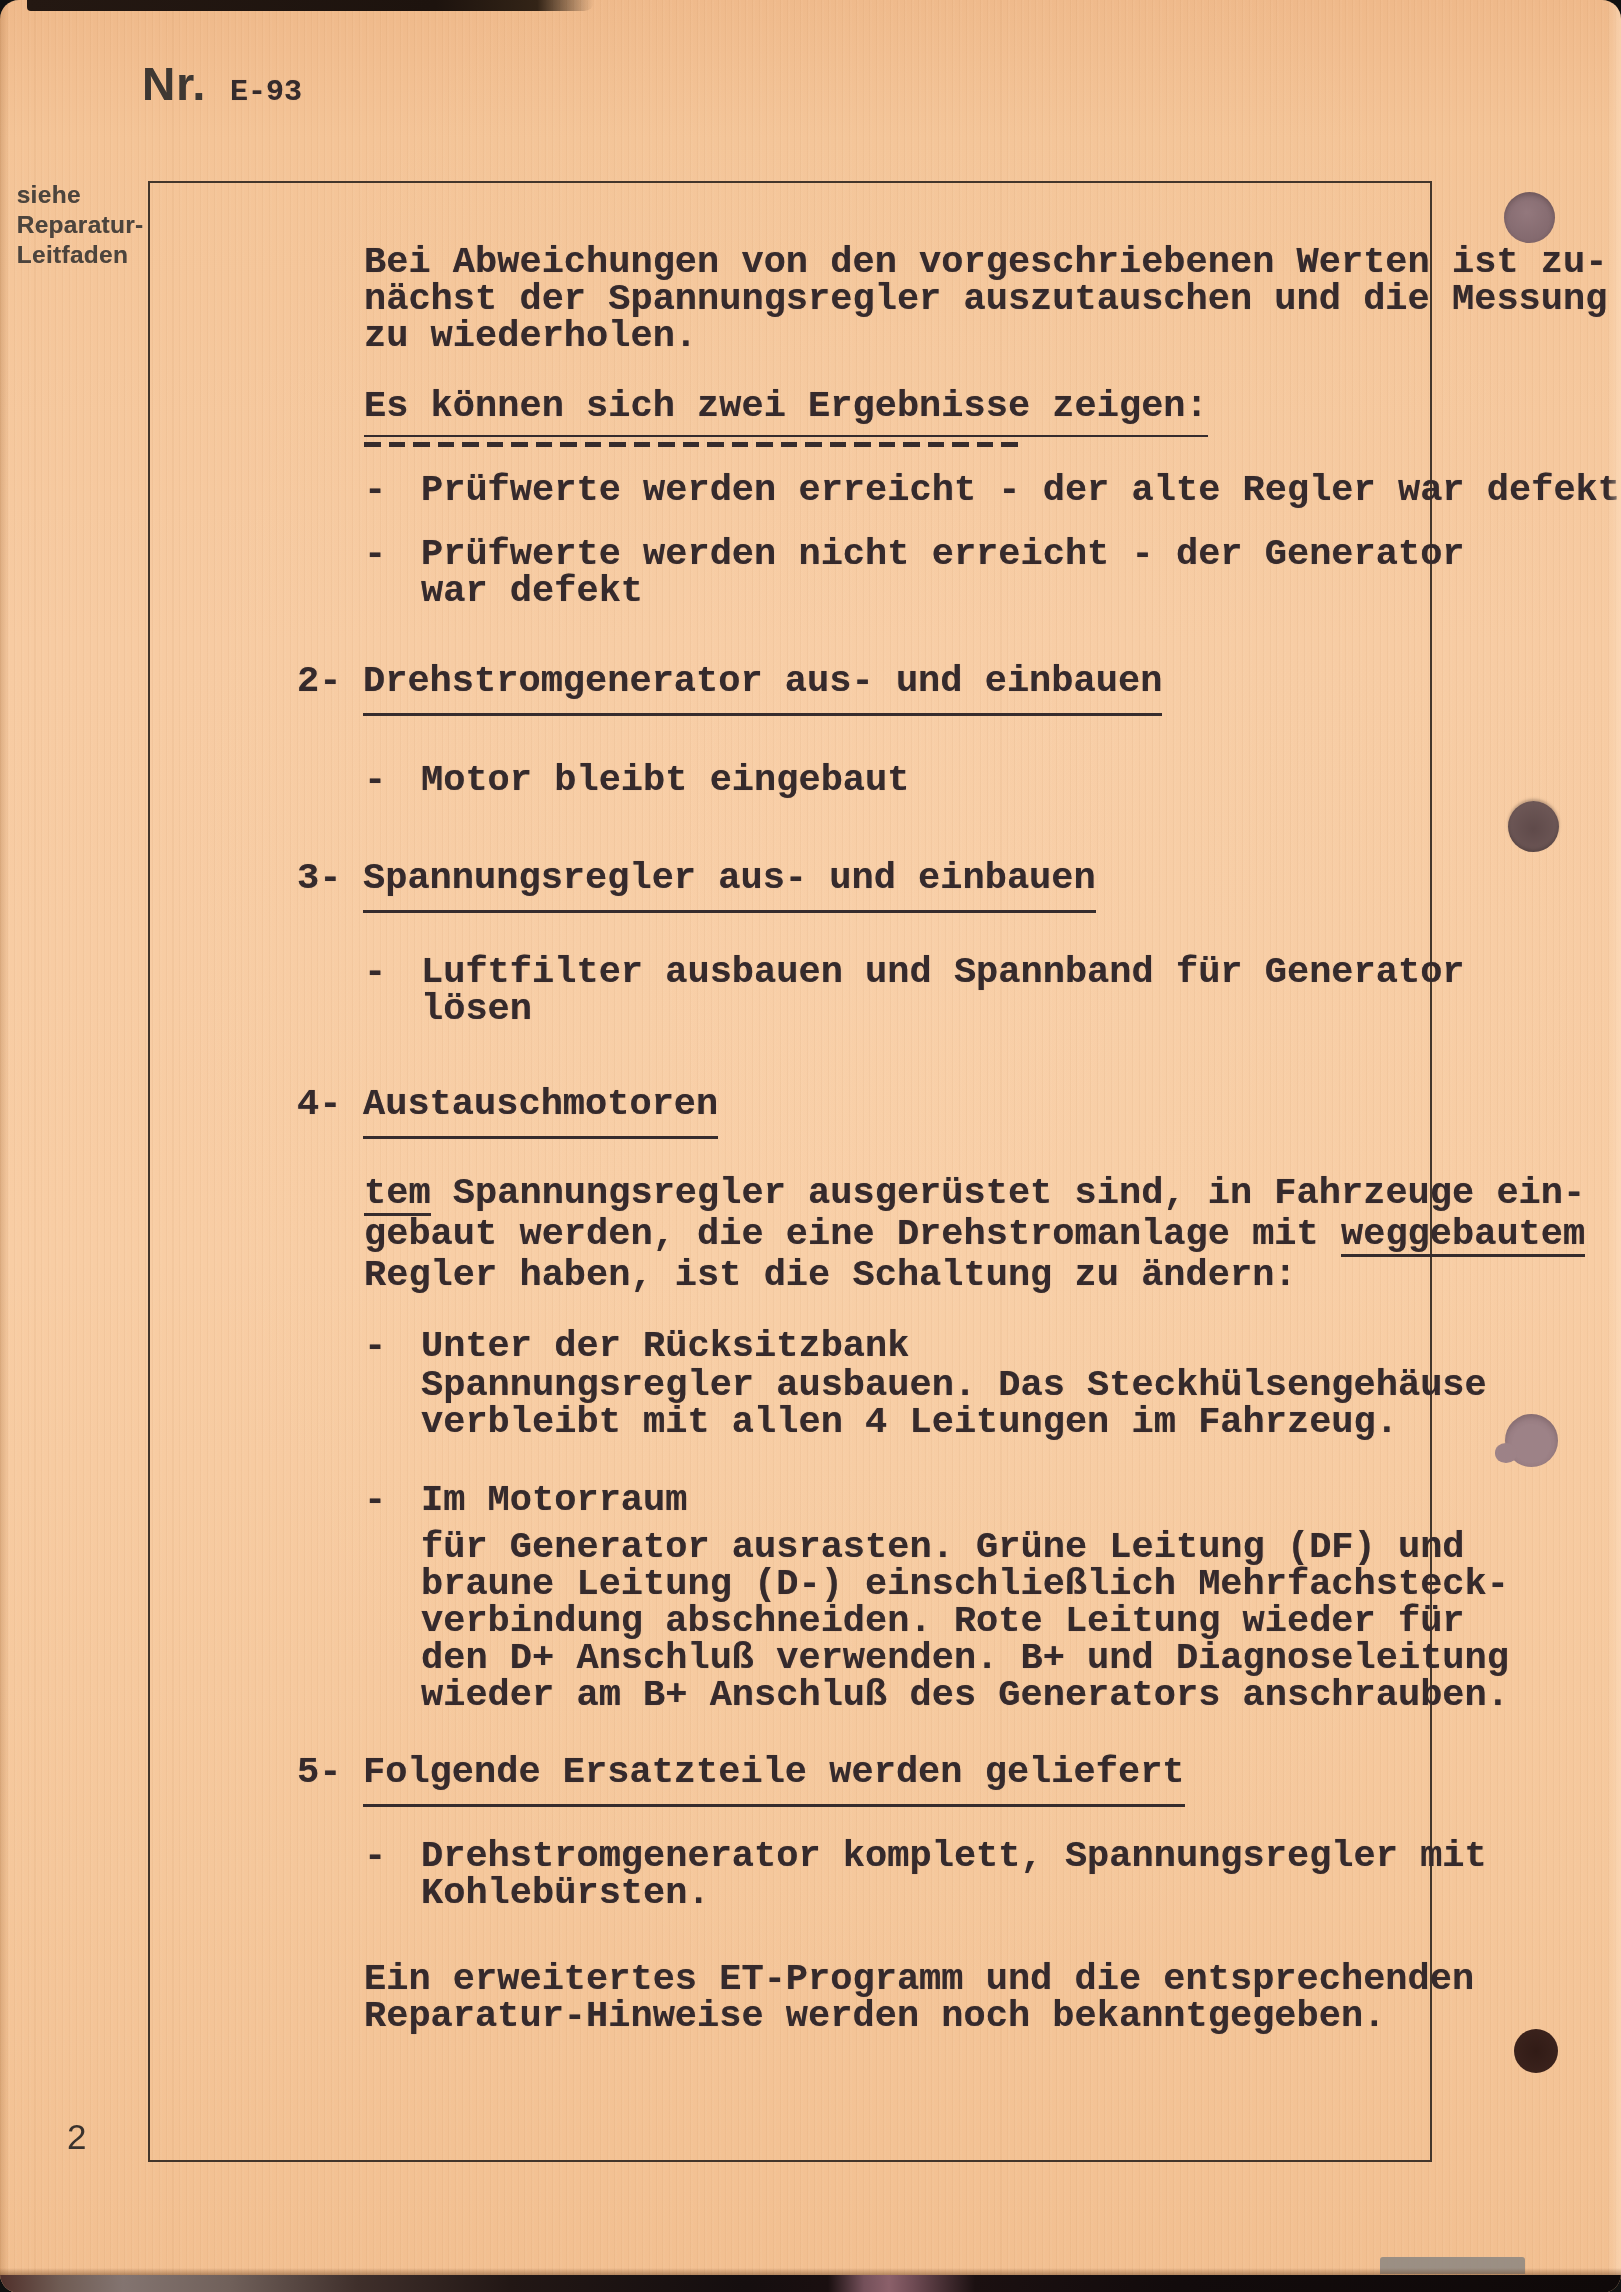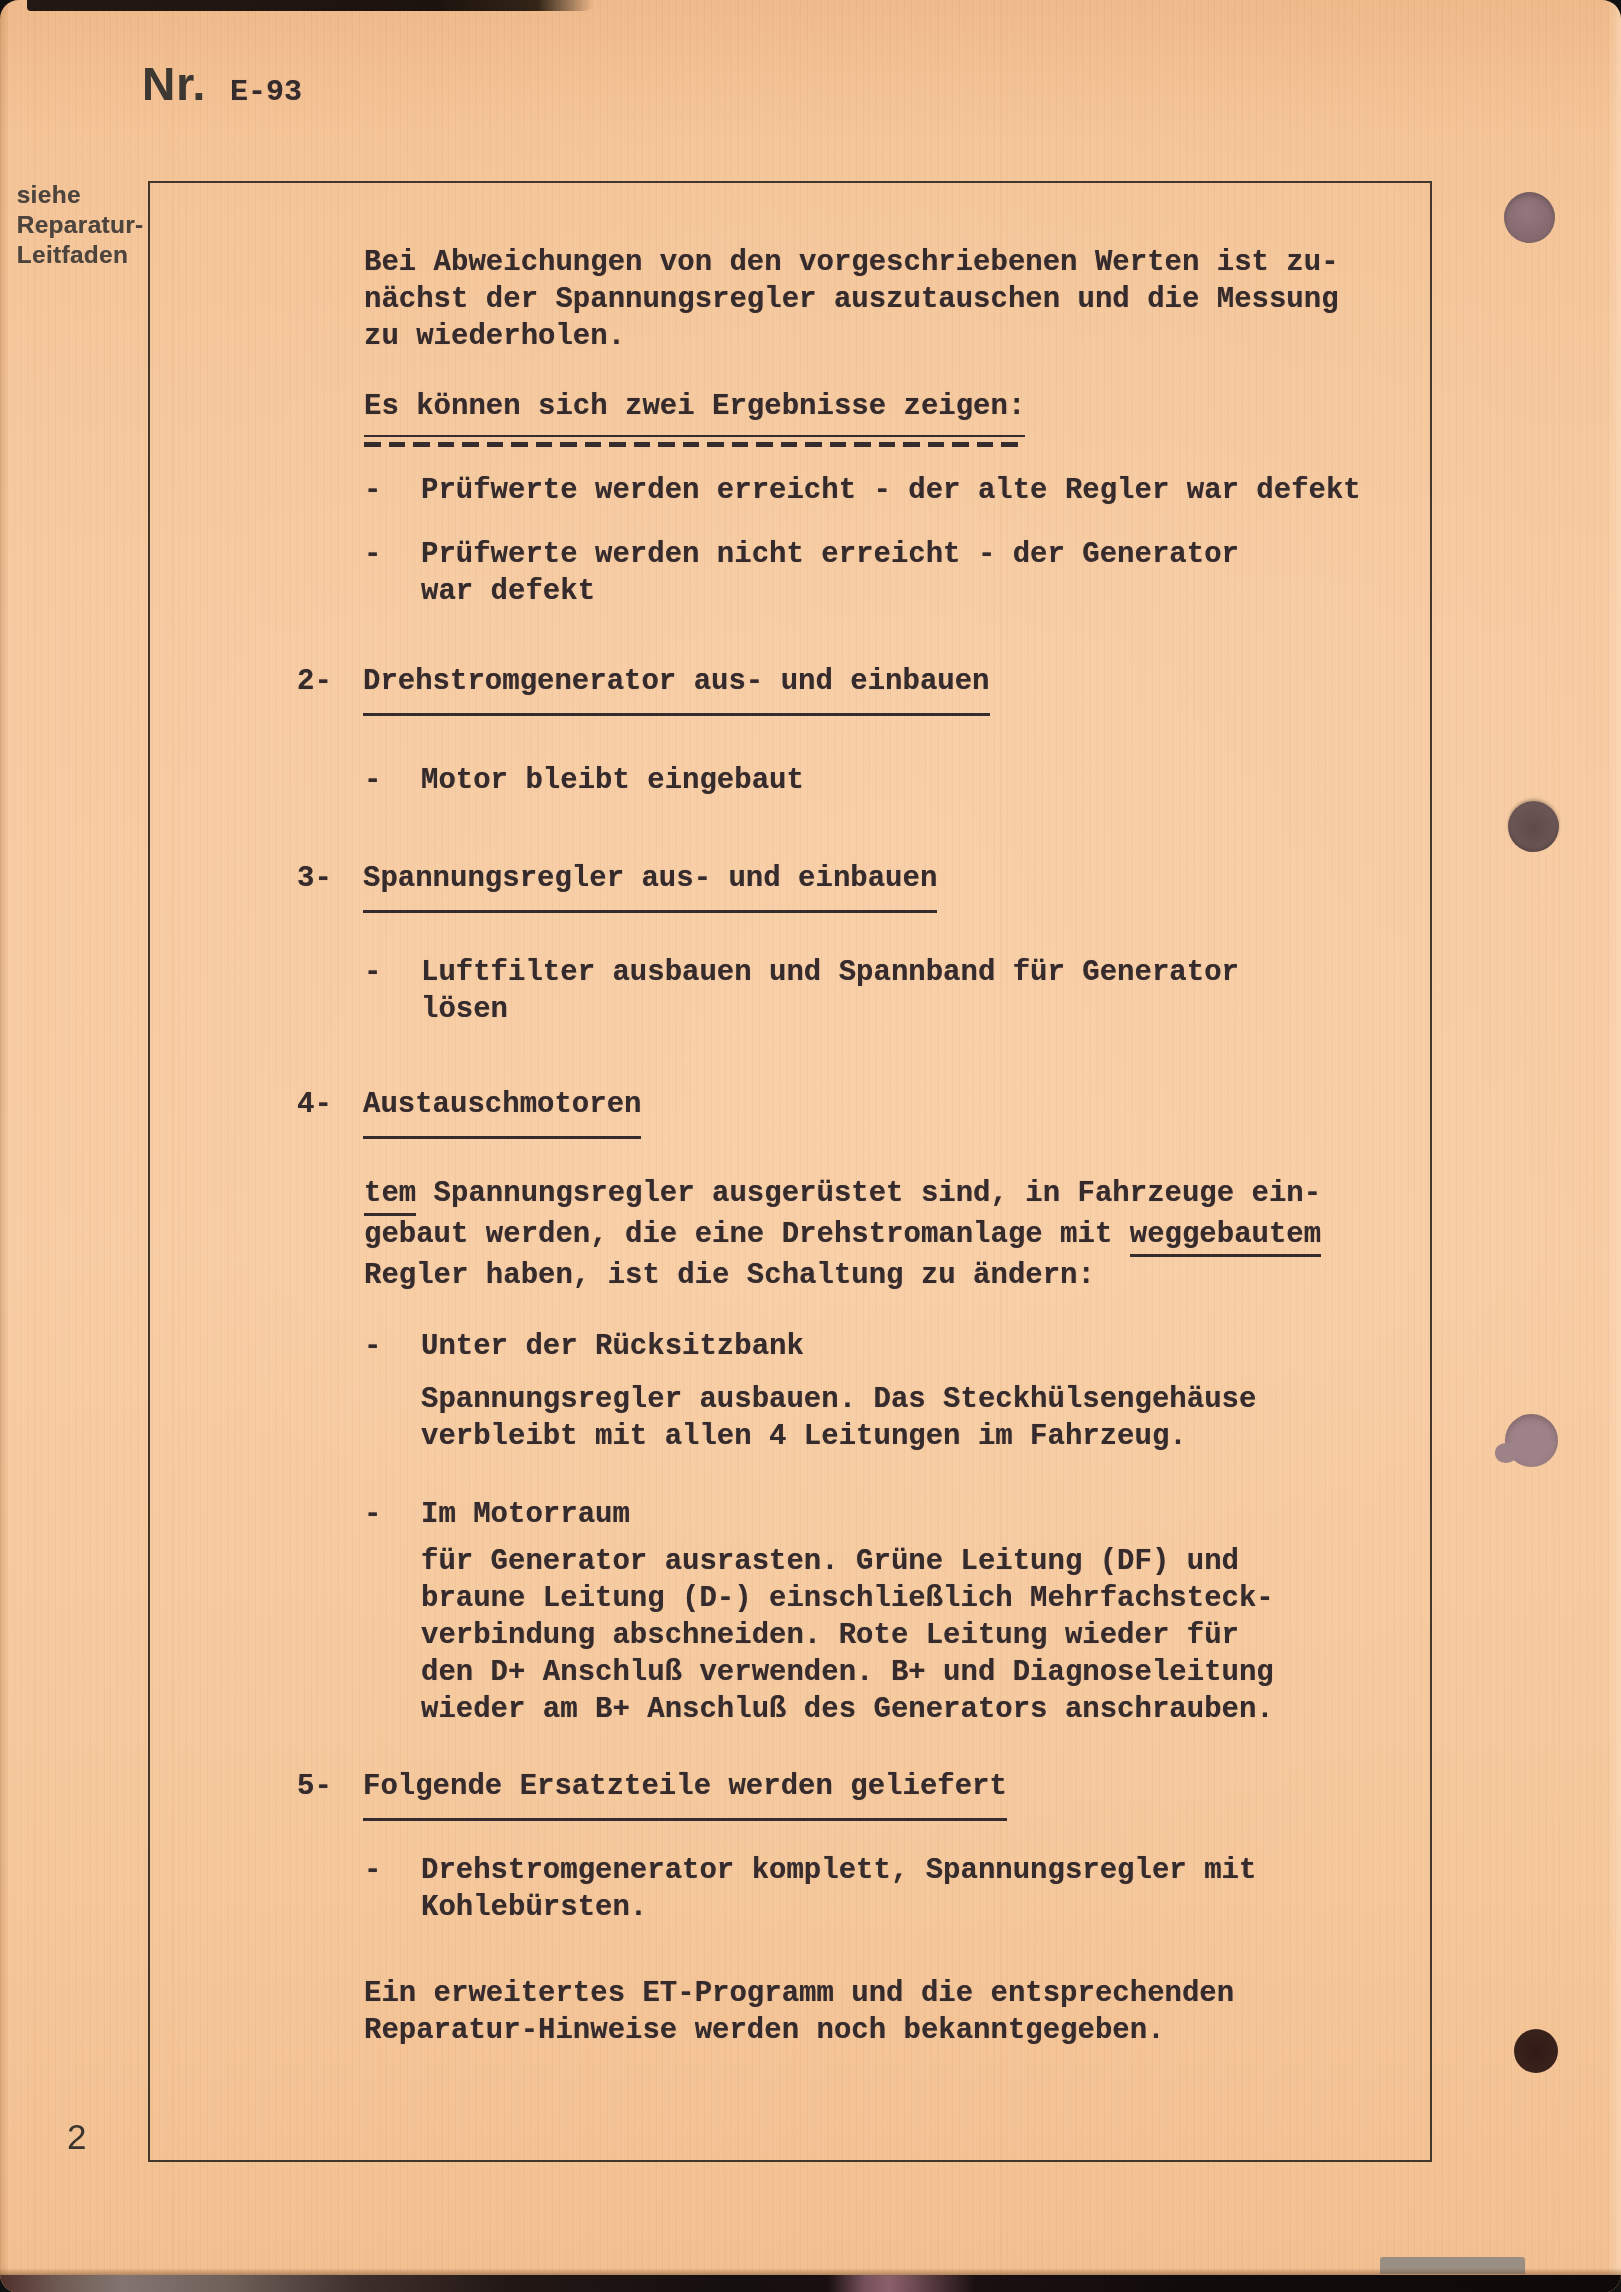--- a/index.html
+++ b/index.html
@@ -8,21 +8,21 @@
     background:linear-gradient(180deg,#efb98a 0%,#f4c497 6%,#f7cba2 28%,#f8cda4 55%,#f5c79b 82%,#f2bf90 100%);
     border-radius:19px;
   }
   .page::before {
     content:""; position:absolute; inset:0; pointer-events:none;
     background:
       repeating-linear-gradient(90deg, rgba(150,90,35,0.05) 0 1px, rgba(255,240,220,0.04) 1px 2.9px, rgba(0,0,0,0) 2.9px 6.9px),
       radial-gradient(ellipse at 55% 40%, rgba(255,235,210,0.10), rgba(0,0,0,0) 60%);
   }
   .mono { font-family:"Liberation Mono","DejaVu Sans Mono",monospace; font-weight:700;
-          font-size:29px; line-height:37px; color:#352a2c;
+          font-size:37px; line-height:37px; color:#352a2c;
           text-shadow:0 0 0.7px rgba(53,42,44,0.55); }
   .sans { font-family:"Liberation Sans","DejaVu Sans",sans-serif; }
 
   .top-bar { position:absolute; left:26.5px; top:0; width:567px; height:10.8px;
     background:linear-gradient(90deg,#241812 0%,#1d130e 72%,#332417 90%,rgba(85,64,44,0) 100%);
     border-radius:0 0 9.8px 3.9px; }
 
   .nr-row { position:absolute; left:142px; top:57px; display:flex; align-items:baseline; }
   .nr-label { font-weight:700; font-size:46px; color:#3e3833; letter-spacing:1px;
               text-shadow:0 0 0.5px rgba(62,56,51,0.5); }
@@ -45,21 +45,21 @@
   .numbered .num { width:66px; flex:none; }
   .title-u { display:inline-block; border-bottom:3.9px solid #362c2d; padding-bottom:13px; }
   .h-dashed { margin-left:214px; }
   .h-dashed .txt { display:inline-block; border-bottom:2.9px solid #362c2d; padding-bottom:10px; }
   .h-dashed .dashes { width:660px; height:4.9px; margin-top:4.9px;
     background:repeating-linear-gradient(90deg,#362c2d 0 16.7px, rgba(0,0,0,0) 16.7px 24.5px); }
   .u { display:inline-block; border-bottom:3.9px solid #362c2d; padding-bottom:1px; }
 
   .mt34{margin-top:33px}.mt30{margin-top:25.5px}.mt27{margin-top:26.5px}.mt54{margin-top:53px}
   .mt47{margin-top:46px}.mt62{margin-top:61px}.mt42{margin-top:41px}.mt59{margin-top:58px}
-  .mt37{margin-top:36px}.mt35{margin-top:34px}.mt12{margin-top:16px}.mt10{margin-top:9.8px}
+  .mt37{margin-top:36px}.mt35{margin-top:34px}.mt12{margin-top:2px}.mt10{margin-top:9.8px}
   .mt41{margin-top:40px}.mt32{margin-top:31px}.mt50{margin-top:49px}
 
   .page-number { position:absolute; left:67px; top:2117px; font-size:35px; font-weight:400;
                  color:#3a332e; }
 
   .hole { position:absolute; border-radius:50%; }
   .hole-1 { left:1504px; top:192px; width:51px; height:51px;
     background:radial-gradient(circle at 45% 40%, #93787d 0%, #846a6f 65%, #796063 100%);
     box-shadow:inset 0 2.9px 4.9px rgba(40,25,25,0.25); }
   .hole-2 { left:1508px; top:801px; width:51px; height:51px;

